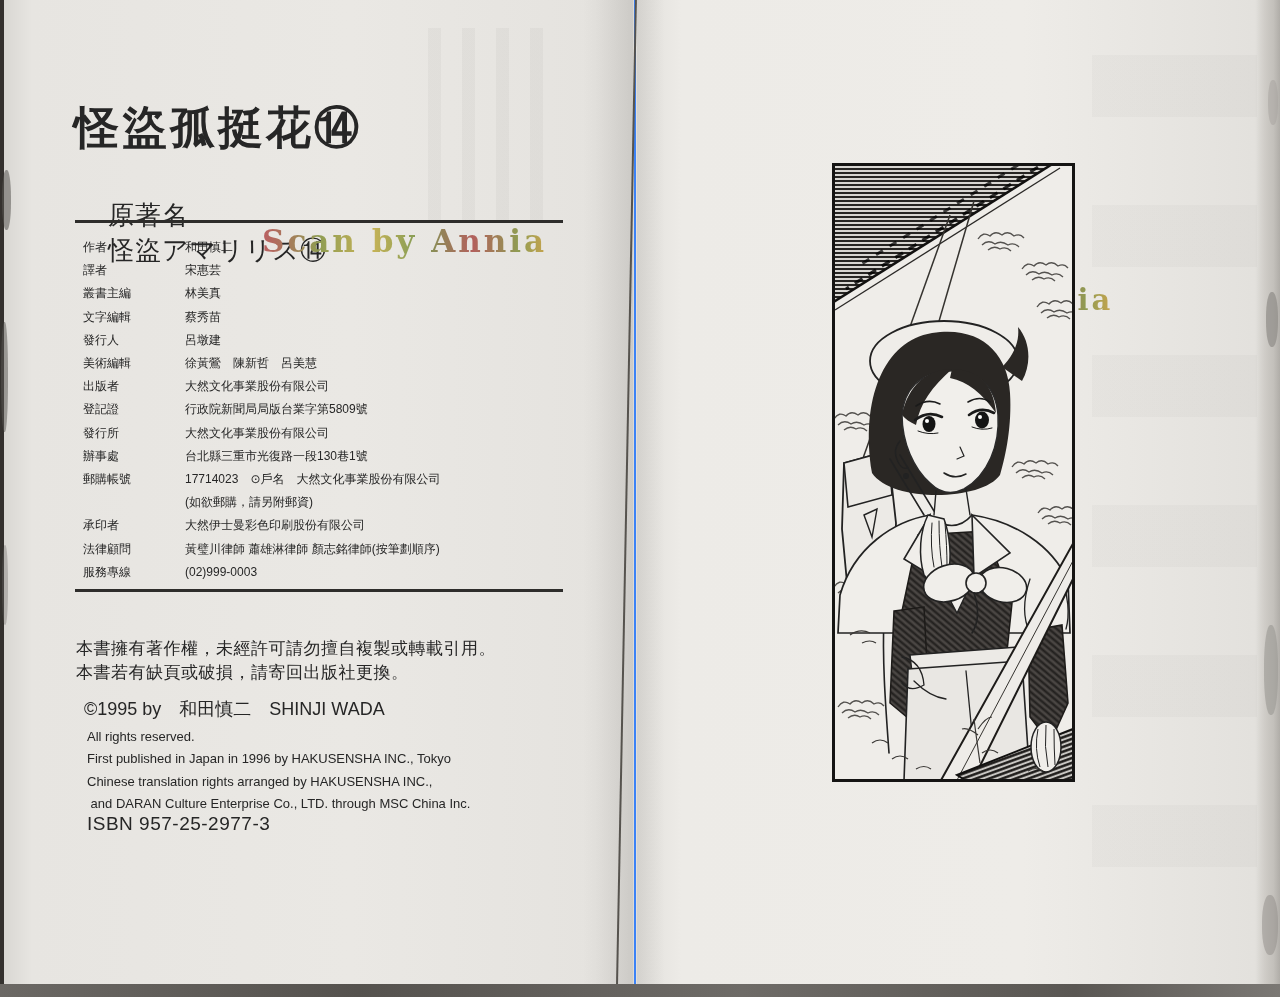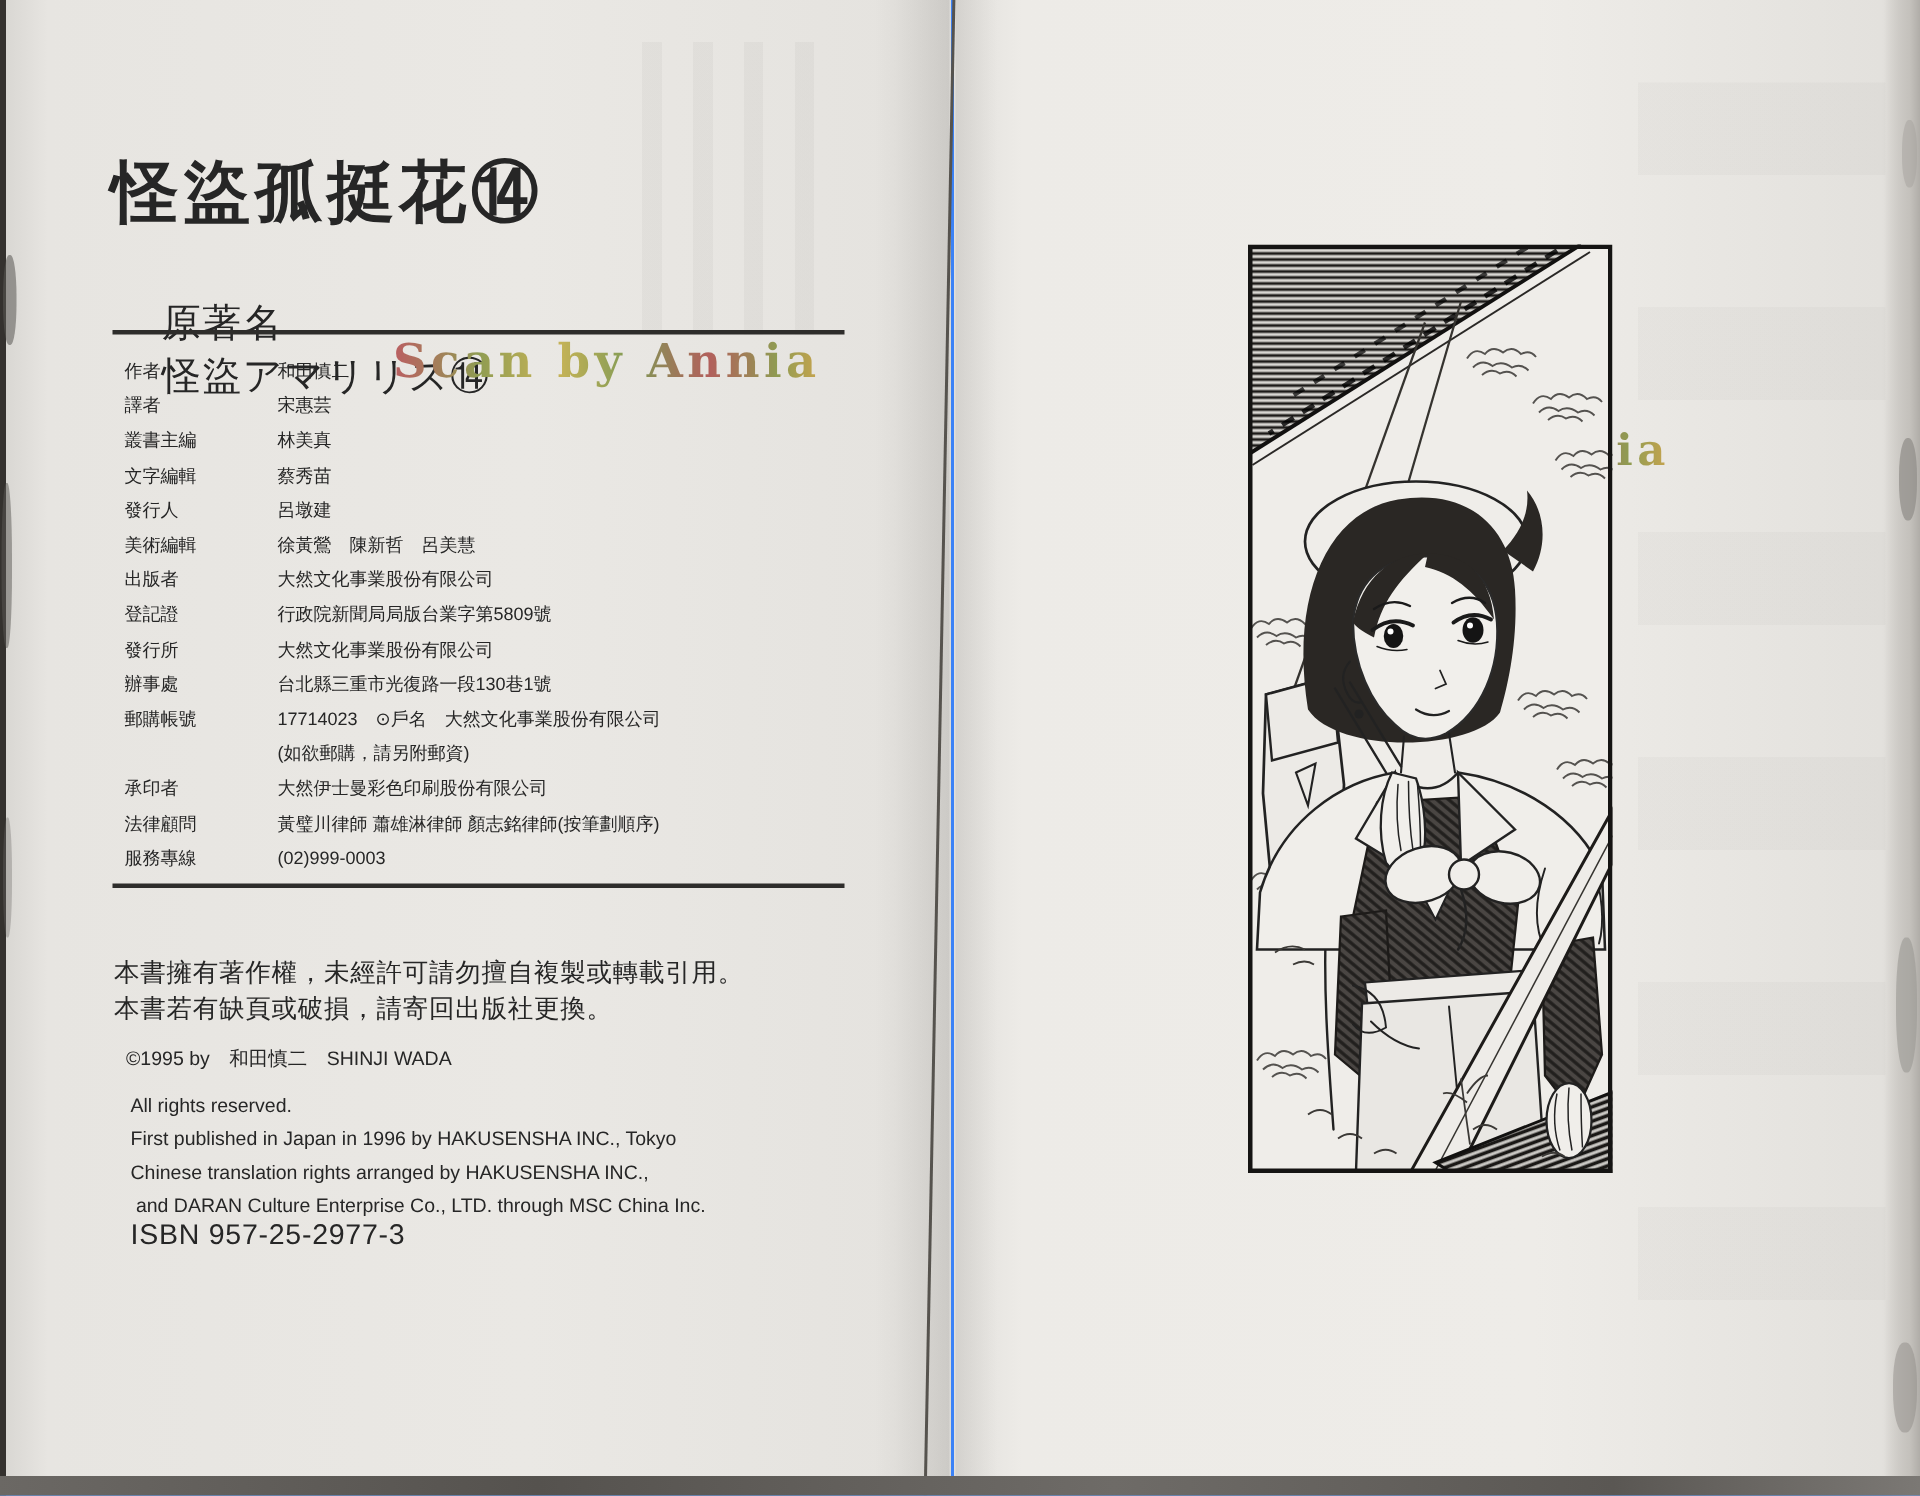--- a/index.html
+++ b/index.html
@@ -36,21 +36,21 @@
   .subtitle .gap{display:inline-block;width:26px;}
   .rule{background:#2e2d2b;height:2.5px;}
   .credits{left:83px;top:236px;font-size:12px;line-height:23.2px;}
   .crow{white-space:pre;}
   .lbl{display:inline-block;width:66px;margin-right:36px;text-align:justify;text-align-last:justify;vertical-align:top;}
   .lbl::after{content:"";display:inline-block;width:100%;}
   .val{white-space:pre;}
   .note-indent{margin-left:102px;}
   .edition{left:83px;top:601px;font-size:16.5px;}
   .notices{left:76px;top:637px;font-size:17px;line-height:23.6px;letter-spacing:.5px;}
-  .copyline{left:84px;top:697px;font-size:13px;white-space:pre;}
+  .copyline{left:84px;top:697px;font-size:18px;white-space:pre;}
   .rights{left:87px;top:726px;font-size:13px;line-height:22.3px;}
   .rights div{white-space:pre;}
   .isbn{left:87px;top:813px;font-size:19px;letter-spacing:.5px;}
   
   .wm{position:absolute;font-family:"DejaVu Serif",serif;font-weight:bold;
       letter-spacing:3px;white-space:pre;
       background:linear-gradient(90deg,#bb5e62 0%,#8f9c52 20%,#c9b457 38%,#7f9a55 56%,#b2605c 74%,#8f9c52 90%,#c9a44e 100%);
       -webkit-background-clip:text;background-clip:text;color:transparent;-webkit-text-fill-color:transparent;}
   .wm1{left:262px;top:223px;font-size:31px;}
   .wm2{left:844px;top:283px;font-size:29px;}

